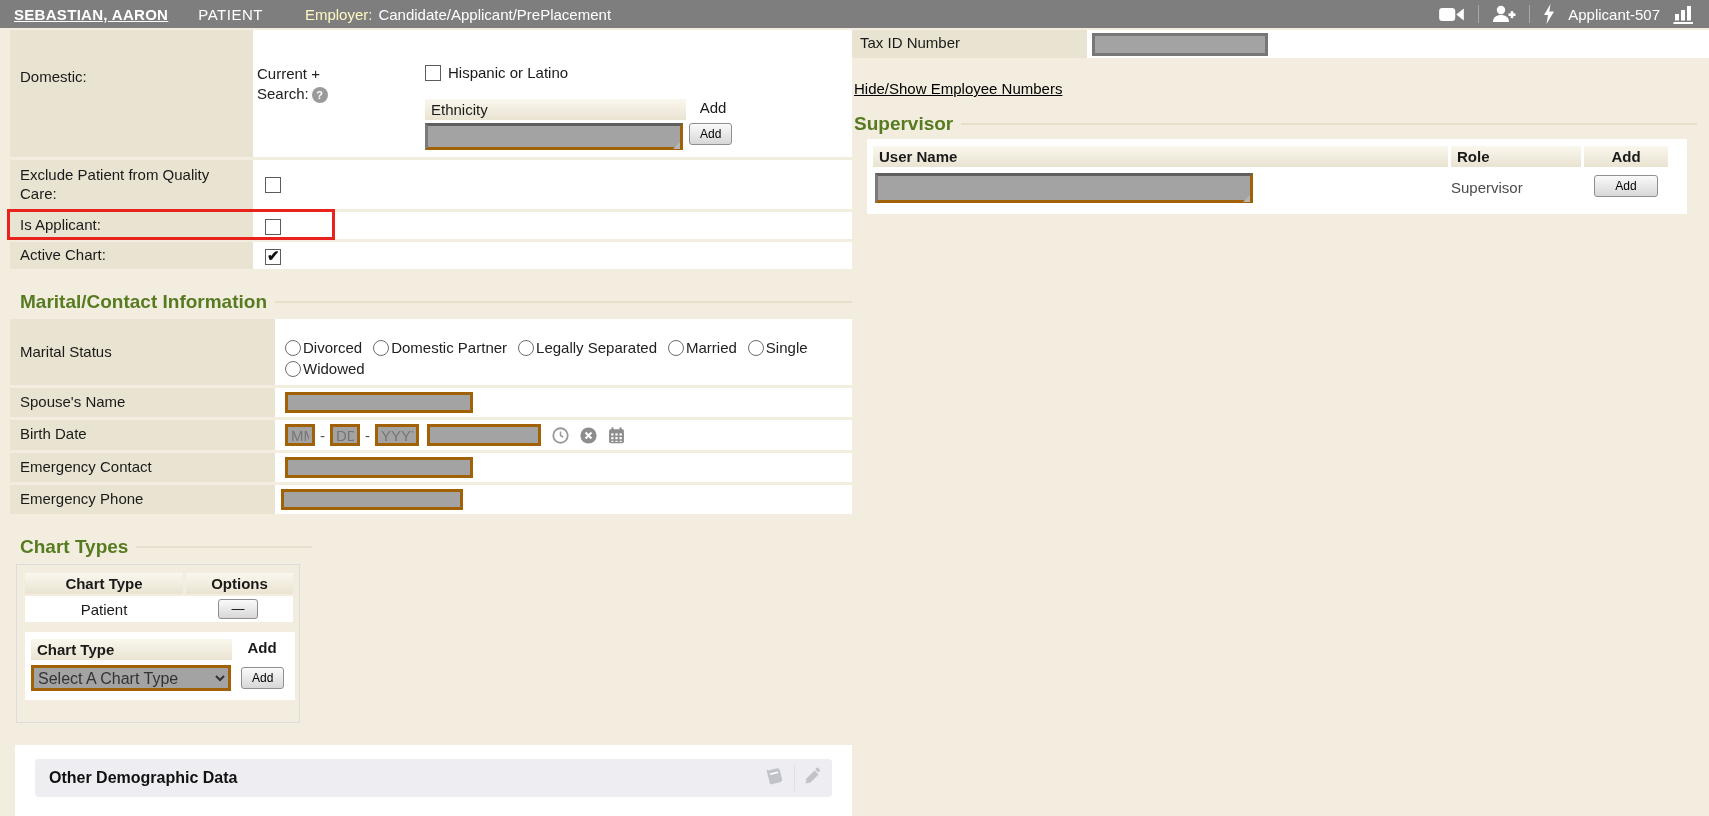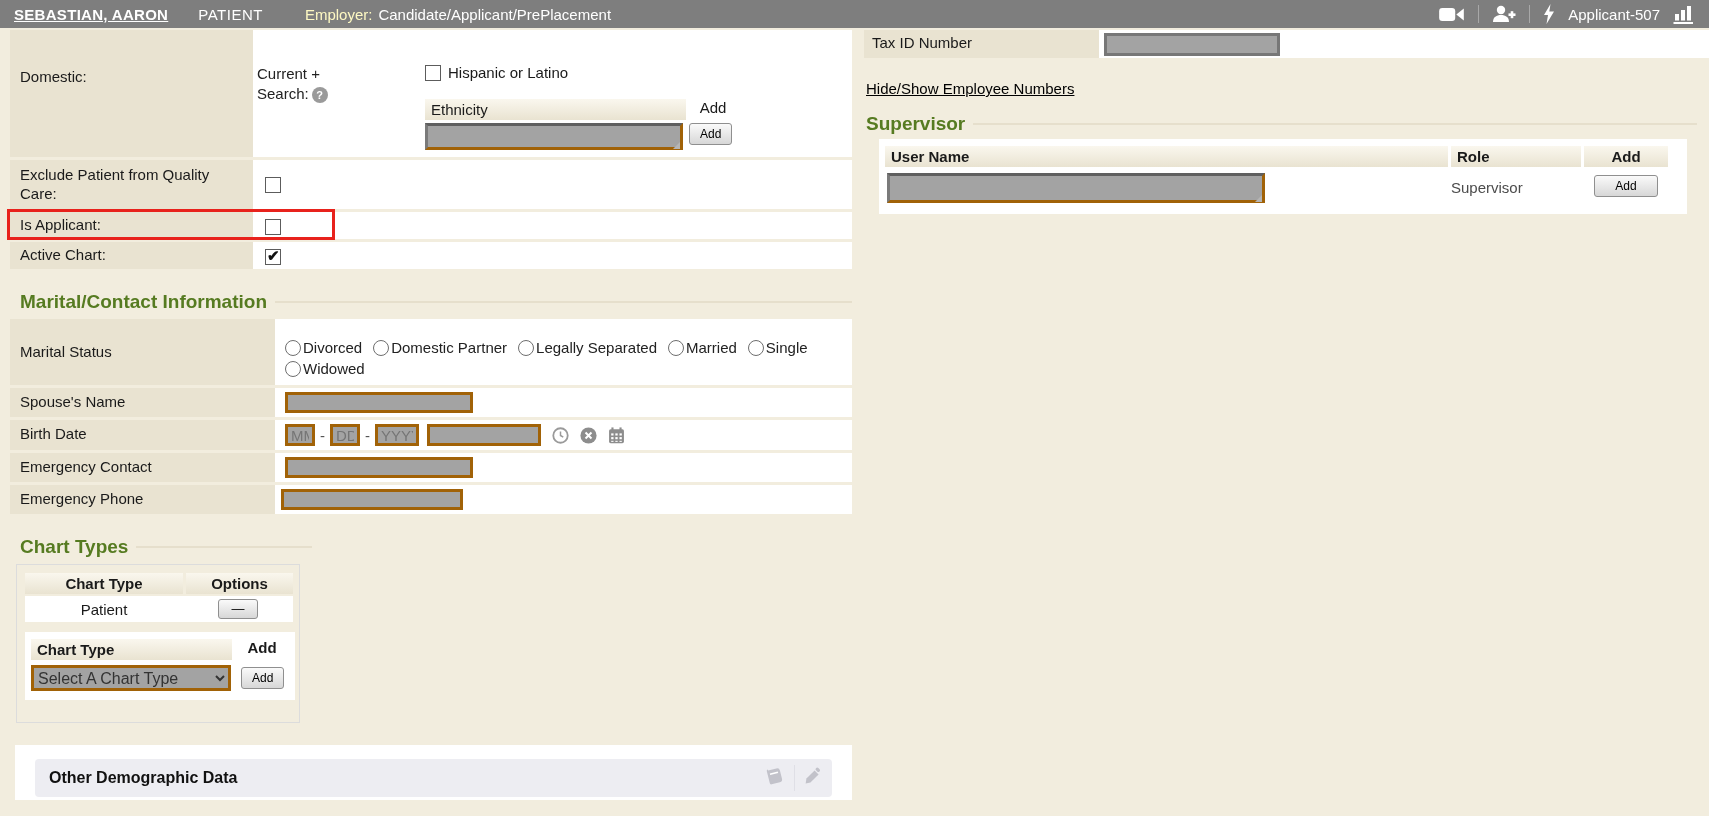--- a/index.html
+++ b/index.html
@@ -20,21 +20,21 @@
   .topbar .emp-label { margin-left:42px; color:#fef9c3; }
   .topbar .emp-value { margin-left:6px; color:#fff; }
   .topbar .right { margin-left:auto; display:flex; align-items:center; gap:13px; }
   .hsep { width:1px; height:18px; background:#a8a8a8; }
   .topbar svg { display:block; }
   .badge { color:#fff; font-size:15px; }
 
   
   .content { display:flex; margin-top:2px; align-items:flex-start; }
   .left-col { width:842px; margin-left:10px; flex-shrink:0; }
-  .right-col { flex:1; margin-left:12px; }
+  .right-col { flex:1; margin-left:0; }
 
   
   .panel { background:#fff; }
   .frow { display:flex; background:#fff; border-bottom:3px solid #f2edde; position:relative; }
   .frow:last-child { border-bottom:none; }
   .flabel {
     width:243px; flex-shrink:0; background:#e9e3d1;
     padding:5px 8px 5px 10px; line-height:1.25;
   }
   .flabel-w { width:265px; }
@@ -126,21 +126,21 @@
   .ct-t1 .b2 { flex:1; text-align:center; }
   .minus-btn { width:40px; height:20px; padding:0; font-size:13px; line-height:16px; }
   .ct-addbox { background:#fff; margin-top:10px; width:270px; padding:7px 6px 9px 6px; }
   .ct-addbox .hrow { display:flex; gap:3px; font-weight:bold; margin-bottom:5px; }
   .ct-addbox .h1 { flex:1; }
   .ct-addbox .h2 { width:54px; text-align:center; background:transparent; }
   .ct-addbox .brow { display:flex; gap:10px; align-items:center; }
   .ct-addbox select { width:200px; height:26px; font-size:16px; color:#333; }
 
   
-  .odd-panel { background:#fff; margin:22px 0 0 5px; width:837px; height:55px; padding:14px 0 0 20px; }
+  .odd-panel { background:#fff; margin:22px 0 0 5px; width:837px; height:71px; padding:14px 0 0 20px; }
   .odd-bar {
     background:#ededf2; border-radius:4px; height:38px; width:797px;
     display:flex; align-items:center; padding:0 10px 0 14px;
   }
   .odd-title { font-weight:bold; font-size:16px; color:#111; }
   .odd-icons { margin-left:auto; display:flex; align-items:center; gap:8px; }
   .odd-icons .vdiv { width:1px; height:26px; background:#dfdfe6; }
   .odd-icons svg { cursor:pointer; }
 
   

